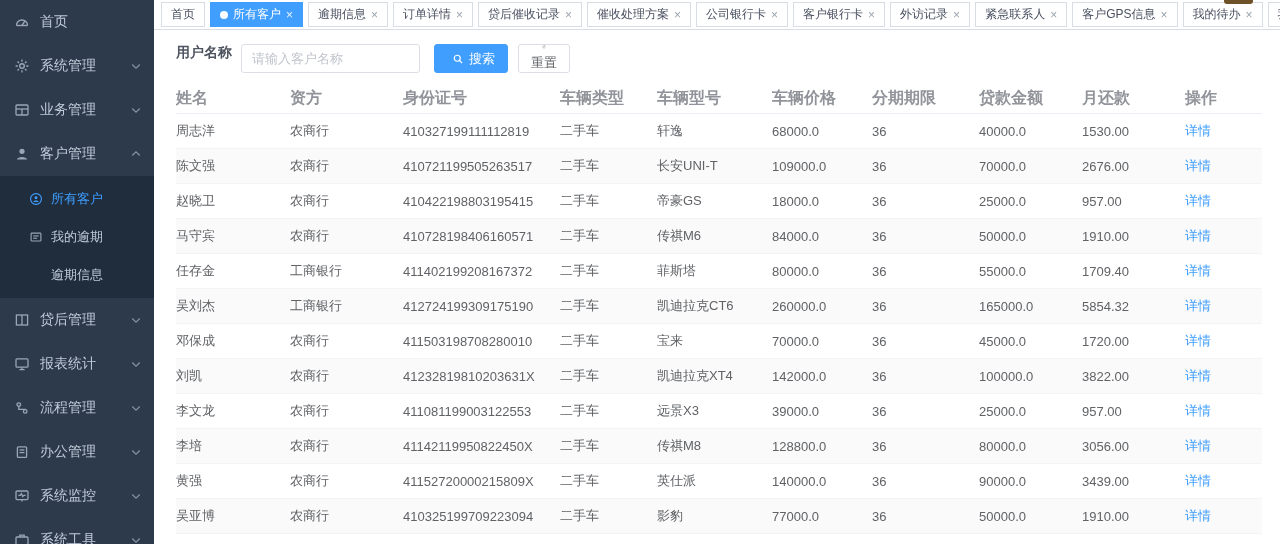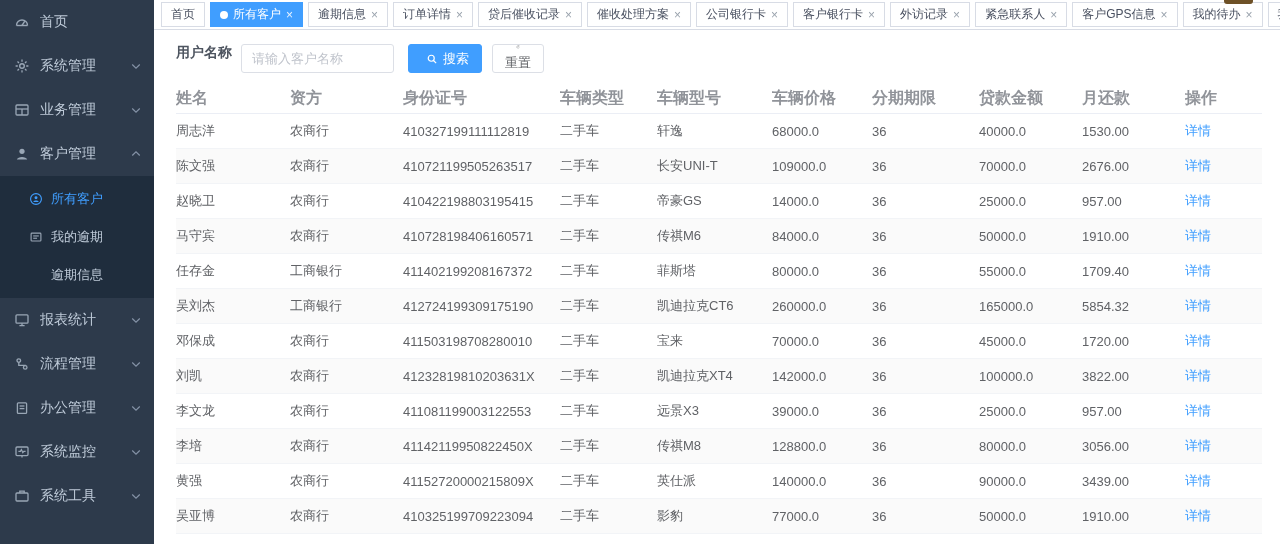--- a/index.html
+++ b/index.html
@@ -29,21 +29,21 @@
   .tab { height:25px; display:inline-flex; align-items:center; gap:5px; padding:0 9px; border:1px solid #d8dce5; background:#fff; color:#495060; font-size:12px; white-space:nowrap; cursor:pointer; flex-shrink:0; }
   .tab .dot { width:8px; height:8px; border-radius:50%; background:#fff; }
   .tab .tab-close { font-size:12px; line-height:1; color:#9aa3ad; cursor:pointer; }
   .tab.active { background:#409eff; border-color:#409eff; color:#fff; }
   .tab.active .tab-close { color:#e8f3ff; }
   .avatar-sliver { position:absolute; top:0; right:27px; width:29px; height:4px; background:#6e5127; border-radius:0 0 3px 3px; }
 
   
   .search-row { display:flex; padding:14px 0 9px 22px; flex-shrink:0; }
   .search-label { font-size:14px; font-weight:bold; color:#4e5560; margin-right:9px; }
-  .search-input { width:153px; height:29px; border:1px solid #dcdfe6; border-radius:3px; padding:0 10px; font-size:13px; color:#333; outline:none; margin-right:14px; }
+  .search-input { width:179px; height:29px; border:1px solid #dcdfe6; border-radius:3px; padding:0 10px; font-size:13px; color:#333; outline:none; margin-right:14px; }
   .search-input::placeholder { color:#c0c4cc; }
   .btn { height:29px; display:inline-flex; align-items:center; gap:5px; padding:0 12px; border-radius:3px; font-size:13px; cursor:pointer; }
   .btn svg { width:12px; height:12px; }
   .btn-search { background:#409eff; border:1px solid #409eff; color:#fff; margin-right:10px;padding-left:17px; }
   .btn-reset { background:#fff; border:1px solid #dcdfe6; color:#606266;flex-direction:column; }
 
   
   .table { margin:2px 18px 0 22px; flex:1; overflow:hidden; }
   .trow { display:flex; align-items:center; }
   .trow > div { padding-right:8px; white-space:nowrap; overflow:hidden; }
@@ -152,20 +152,34 @@
           <span class="mi-label">我的逾期</span>
         </div>
 
         <div class="submenu-item">
           <span class="mi-icon" style="visibility: hidden;"></span>
           <span class="mi-label">逾期信息</span>
         </div>
 
     </div>
 
+      <div class="menu-item">
+        <span class="mi-icon">
+          <svg viewBox="0 0 16 16">
+            <rect x="2.4" y="3" width="11.2" height="10" fill="none" stroke="currentColor" stroke-width="1.3"></rect>
+            <line x1="8" y1="3" x2="8" y2="13" stroke="currentColor" stroke-width="1.3"></line>
+          </svg>
+        </span>
+        <span class="mi-label">贷后管理</span>
+        <span class="chev">
+          <svg viewBox="0 0 16 16">
+            <path d="M3 6l5 5 5-5" fill="none" stroke="currentColor" stroke-width="1.6"></path>
+          </svg>
+        </span>
+      </div>
 
       <div class="menu-item">
         <span class="mi-icon">
           <svg viewBox="0 0 16 16">
             <rect x="2" y="2.8" width="12" height="8.4" rx="1" fill="none" stroke="currentColor" stroke-width="1.3"></rect>
             <line x1="8" y1="11.2" x2="8" y2="13.2" stroke="currentColor" stroke-width="1.3"></line>
             <line x1="5.4" y1="13.6" x2="10.6" y2="13.6" stroke="currentColor" stroke-width="1.3"></line>
           </svg>
         </span>
         <span class="mi-label">报表统计</span>
@@ -385,21 +399,21 @@
             <div>2676.00</div>
             <div><span class="detail-link">详情</span></div>
           </div>
 
           <div class="trow">
             <div>赵晓卫</div>
             <div>农商行</div>
             <div>410422198803195415</div>
             <div>二手车</div>
             <div>帝豪GS</div>
-            <div>14000.0</div>
+            <div>18000.0</div>
             <div>36</div>
             <div>25000.0</div>
             <div>957.00</div>
             <div><span class="detail-link">详情</span></div>
           </div>
 
           <div class="trow">
             <div>马守宾</div>
             <div>农商行</div>
             <div>410728198406160571</div>

